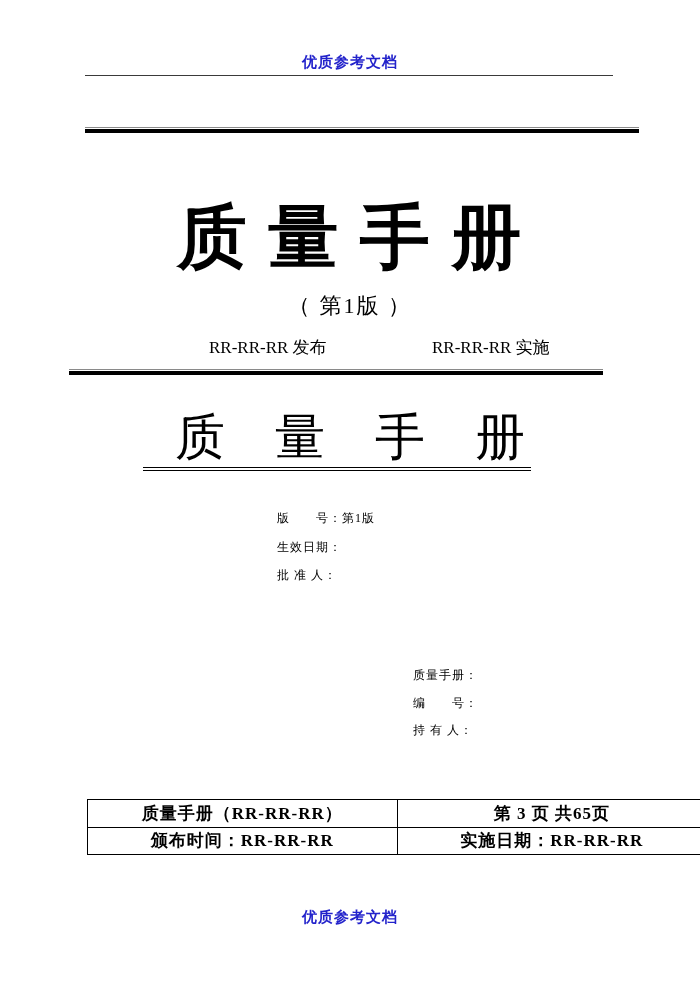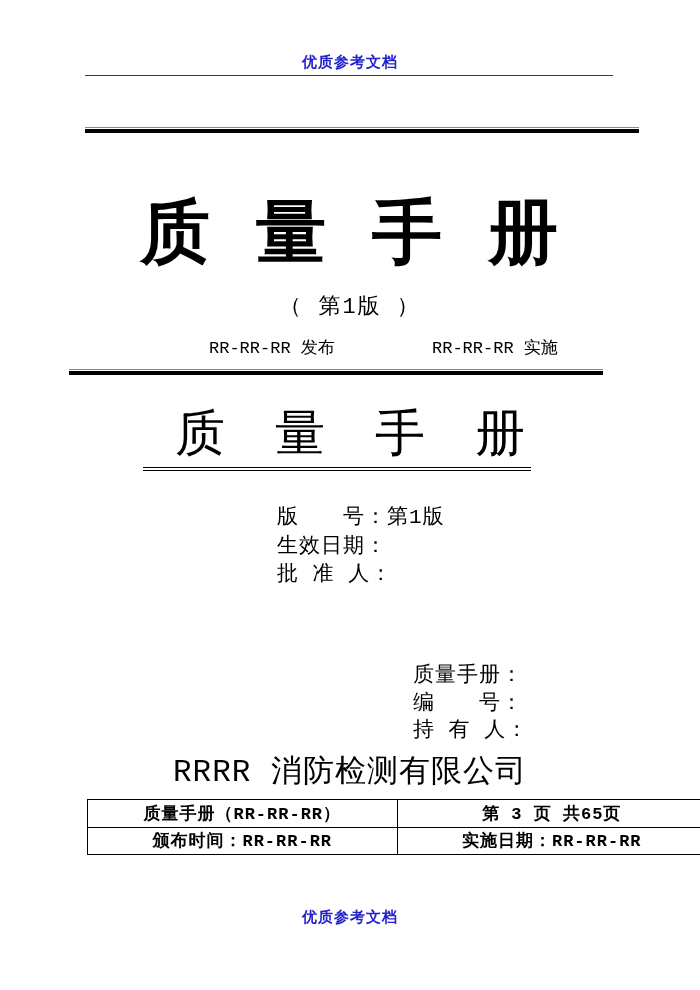--- a/index.html
+++ b/index.html
@@ -1,20 +1,20 @@
 <!DOCTYPE html>
 <html><head>
 <meta charset="utf-8">
 <style>
   html,body{margin:0;padding:0;background:#fff;}
   .page{
     position:relative;
     width:700px;height:990px;
     background:#fff;
-    font-family:Liberation Mono, monospace;
+    font-family:Liberation Serif, serif;
     color:#000;
     overflow:hidden;
   }
   .abs{position:absolute;}
   .centered{left:0;width:700px;text-align:center;}
 
   .doc-link{
     font-size:15px;
     font-weight:bold;
     color:#2323CB;
@@ -60,21 +60,21 @@
     line-height:1.25;
     white-space:nowrap;
   }
   .inner-underline{
     top:467px;left:143px;width:388px;
     height:2px;
     border-top:1px solid #000;
     border-bottom:1px solid #000;
   }
 
-  .field-block{font-size:21px;letter-spacing:1px;}
+  .field-block{font-size:12px;letter-spacing:1px;}
   .field-block .field-line{height:28.5px;line-height:28.5px;white-space:pre;}
   .fields-version{top:504px;left:277px;}
   .fields-control{top:662px;left:413px;}
   .fields-control .field-line{height:27.5px;line-height:27.5px;}
 
   .company{
     top:750px;
     font-size:31px;
     letter-spacing:1px;
     white-space:nowrap;
@@ -133,21 +133,20 @@
     <div class="field-line">生效日期：</div>
     <div class="field-line">批 准 人：</div>
   </div>
 
   <div class="abs field-block fields-control">
     <div class="field-line">质量手册：</div>
     <div class="field-line">编　　号：</div>
     <div class="field-line">持 有 人：</div>
   </div>
 
-  <div class="abs centered company">RRRR 消防检测有限公司</div>
 
   <table class="info-table">
     <tbody>
       <tr>
         <td>质量手册（RR-RR-RR）</td>
         <td>第 3 页  共65页</td>
       </tr>
       <tr>
         <td>颁布时间：RR-RR-RR</td>
         <td>实施日期：RR-RR-RR</td>

